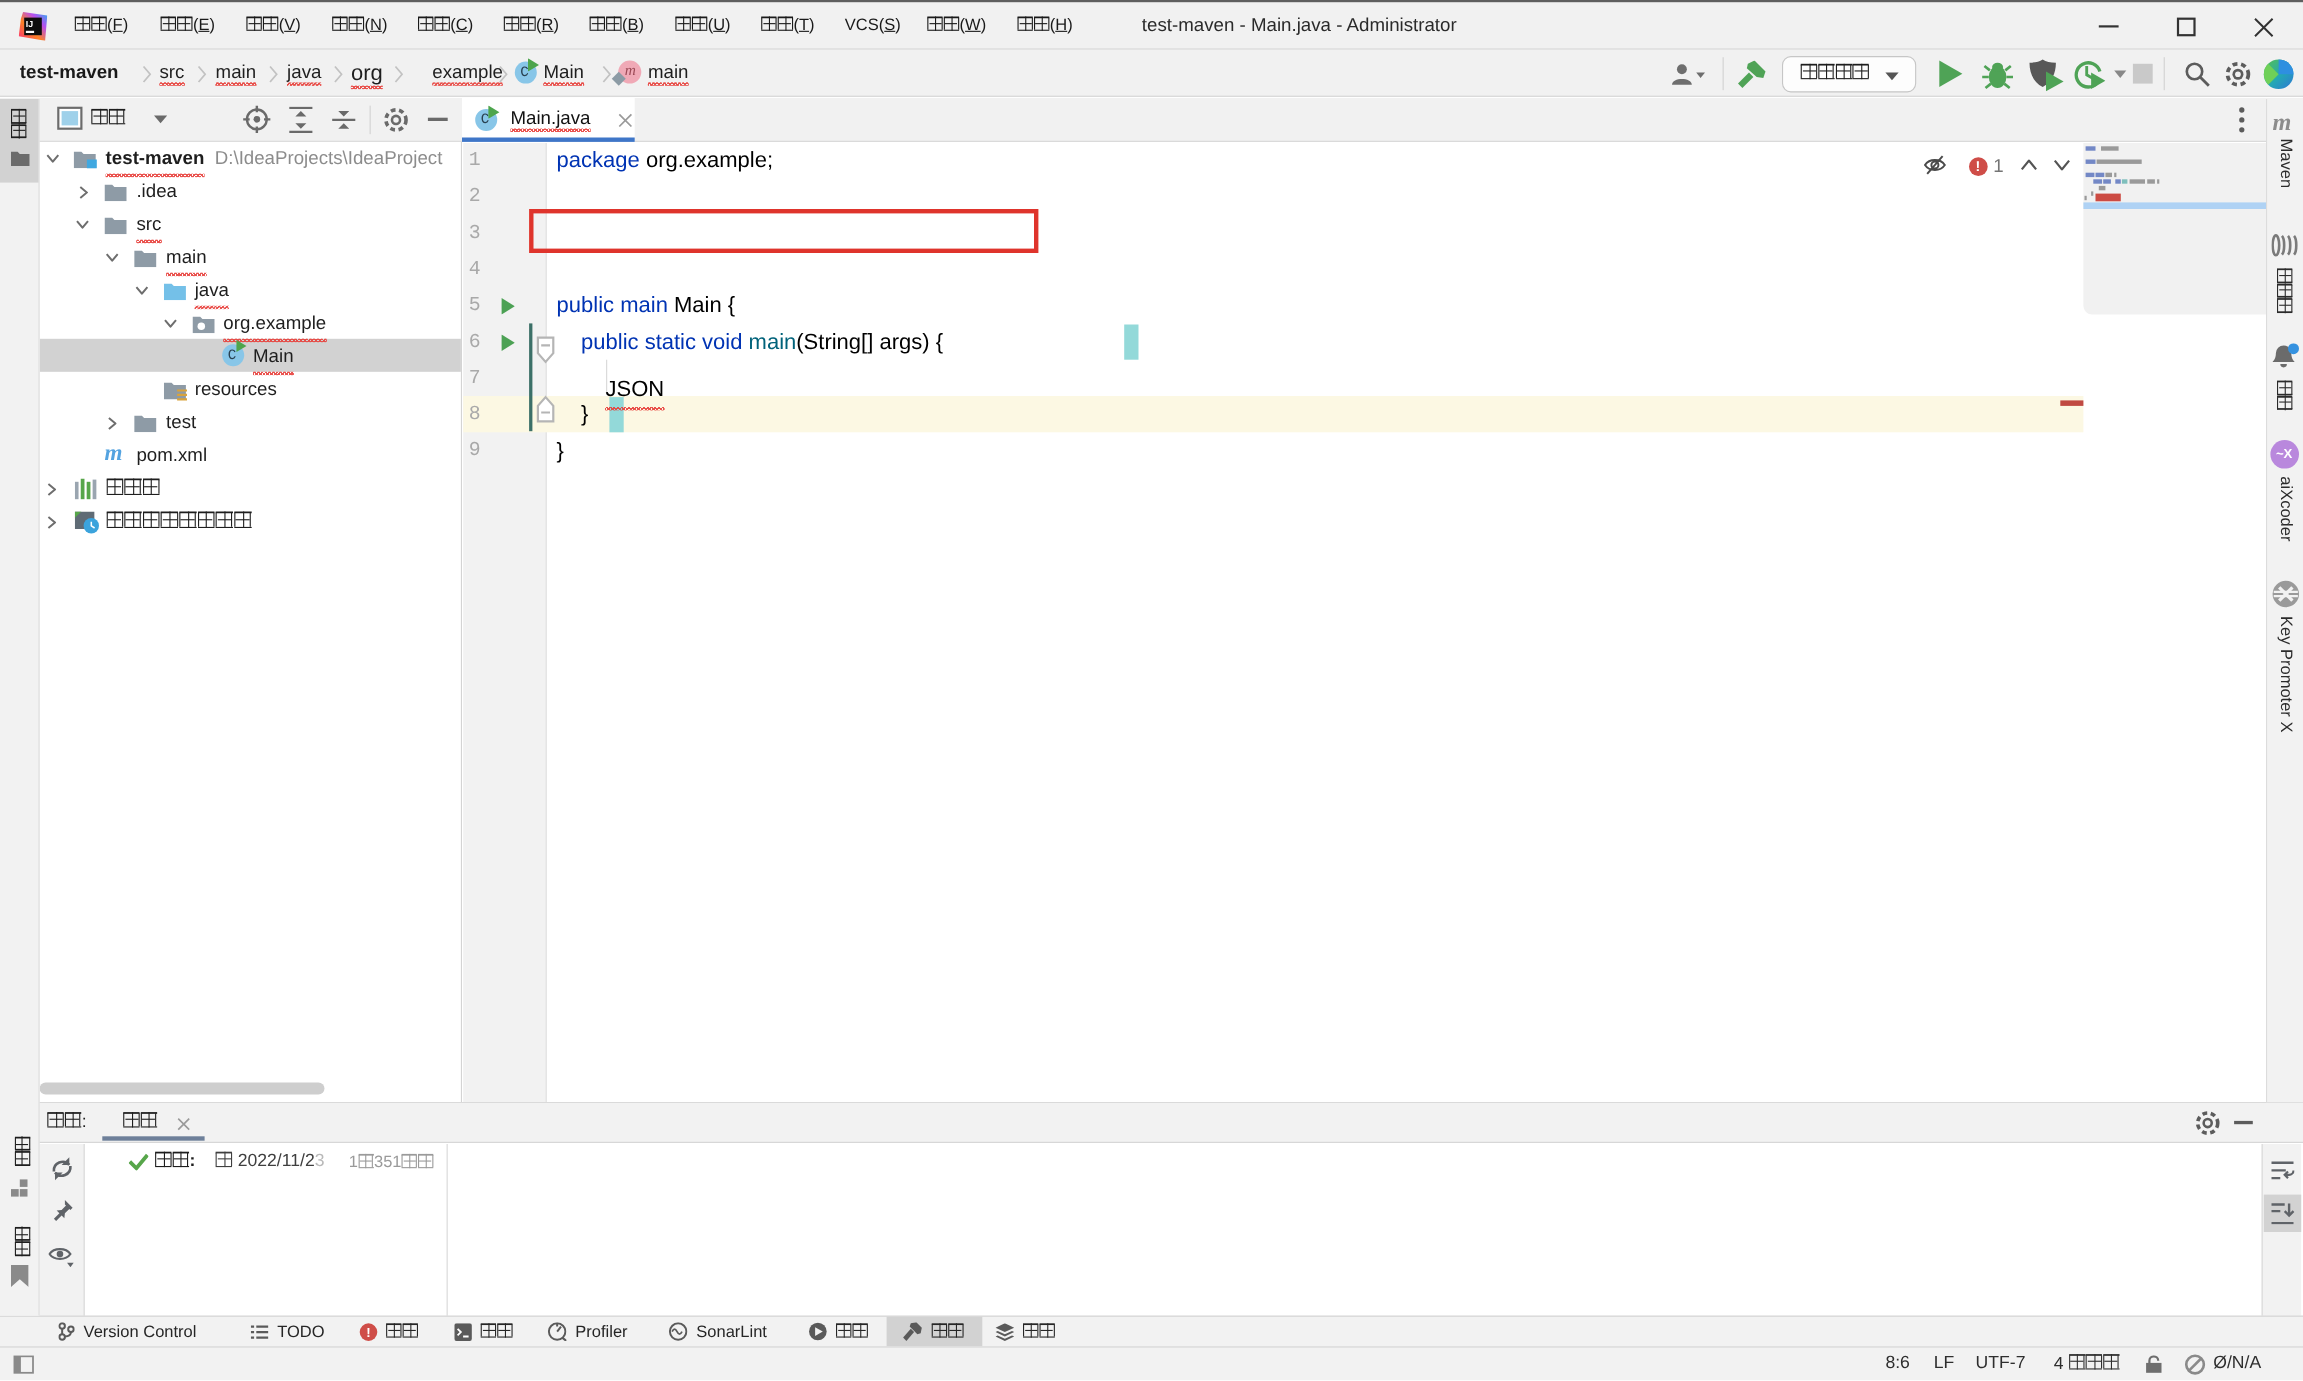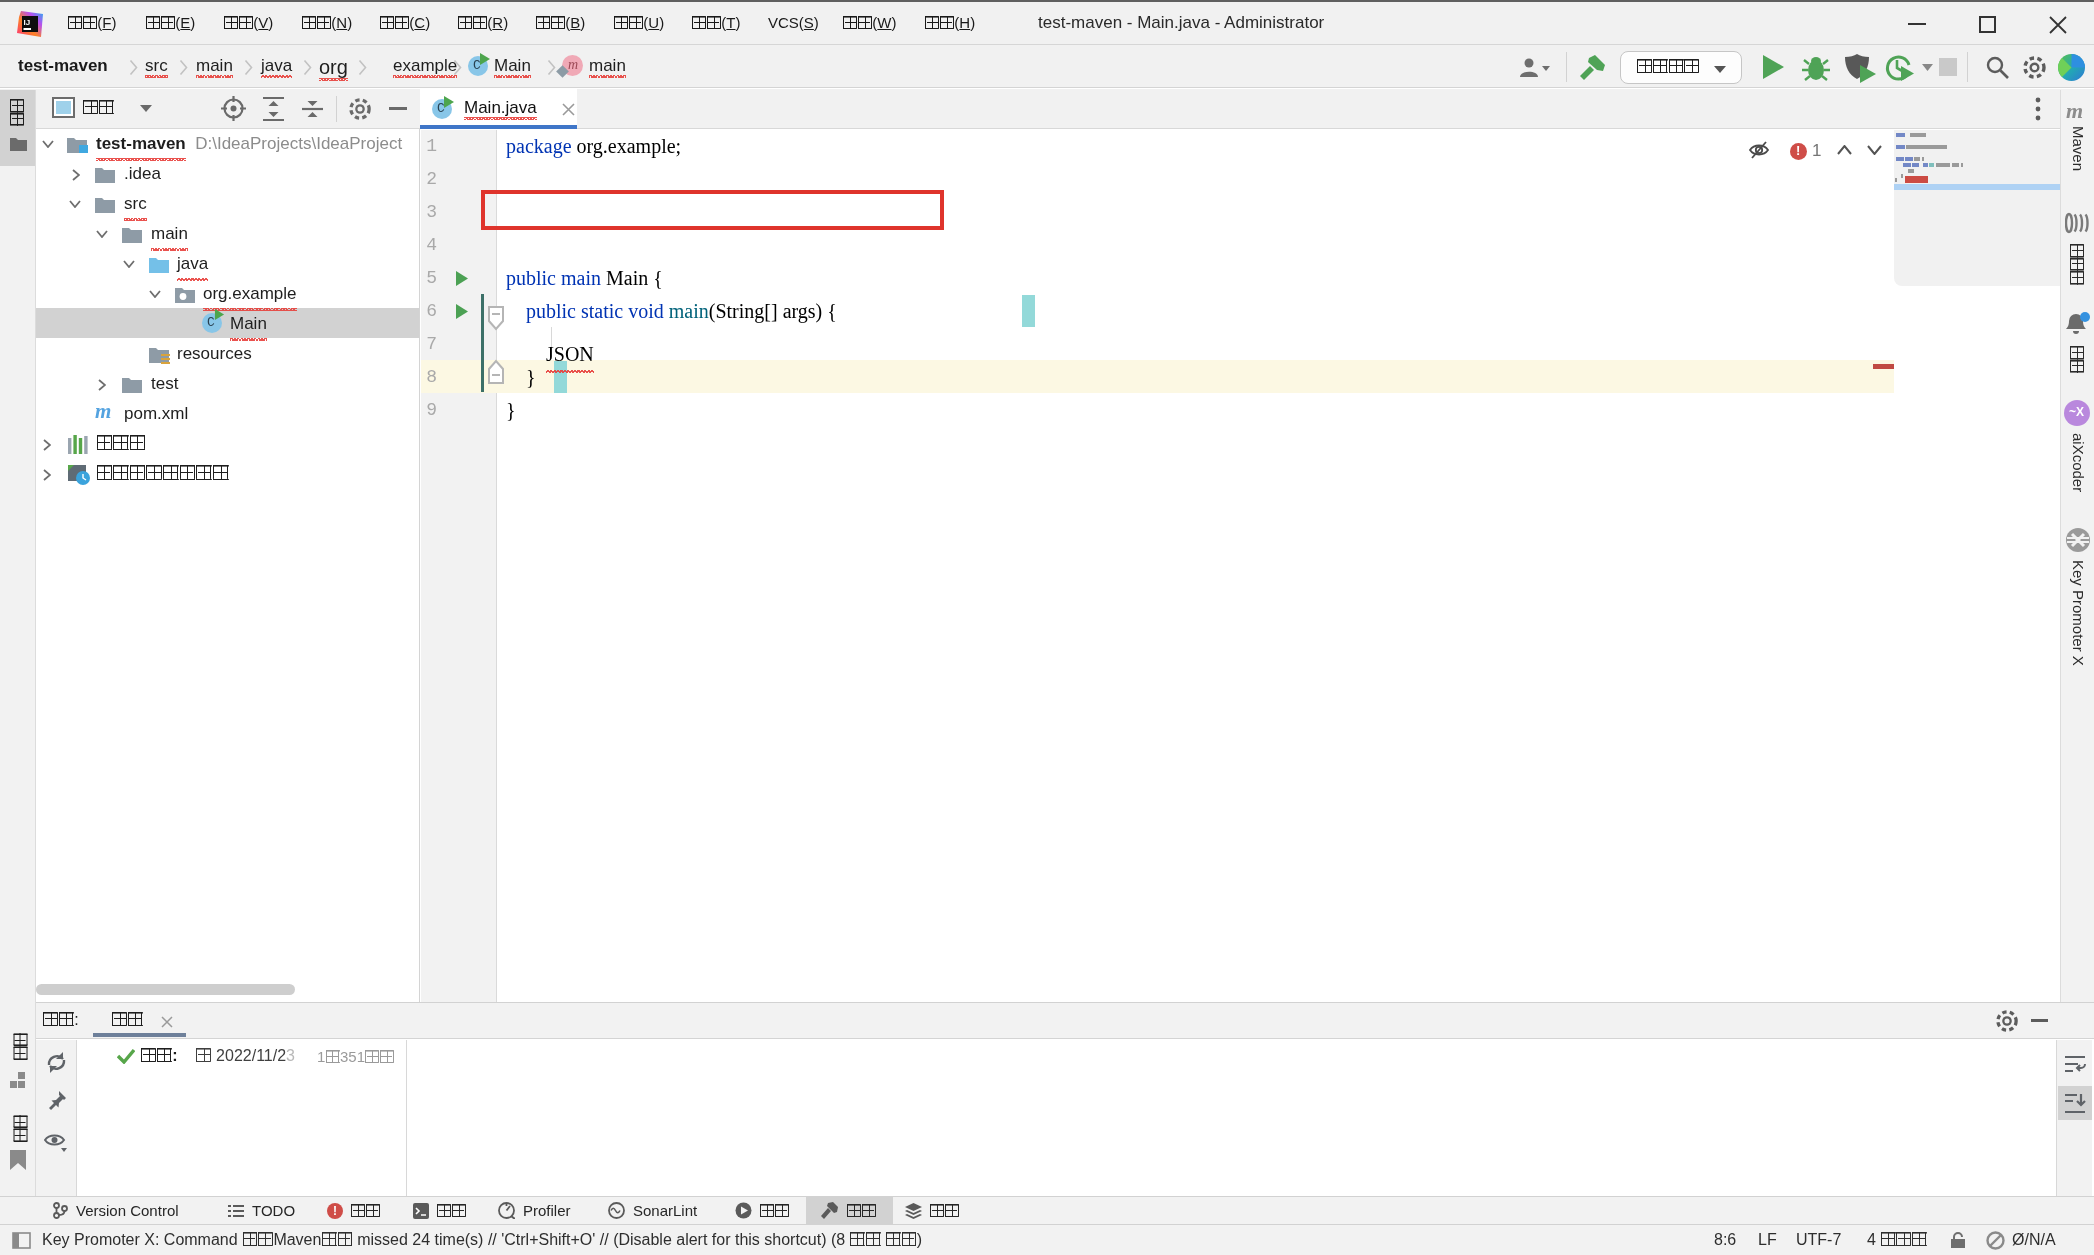--- a/index.html
+++ b/index.html
@@ -12,21 +12,21 @@
  linear-gradient(currentColor,currentColor) 54% 50%/1.4px 100%,
  linear-gradient(currentColor,currentColor) 100% 56%/1.4px 86%;
  background-repeat:no-repeat}
 .wavy{position:relative;display:inline-block}
 .wavy:after{content:"";position:absolute;left:0;right:0;bottom:-2px;height:3px;opacity:.9;background:
  repeating-linear-gradient(45deg,#e8413c 0 1.2px,transparent 1.2px 2.4px),
  repeating-linear-gradient(-45deg,#e8413c 0 1.2px,transparent 1.2px 2.4px)}
 svg{display:block}
 .menuitem{font-size:15px;color:#1a1a1a}
 .treerow{position:absolute;height:30px;line-height:30px;font-size:17px;white-space:nowrap;color:#1e1e1e}
-.codeline{position:absolute;left:506px;font-family:Liberation Serif, serif;font-size:20px;line-height:33px;height:33px;white-space:pre;color:#000}
+.codeline{position:absolute;left:506px;font-family:Liberation Sans, sans-serif;font-size:20px;line-height:33px;height:33px;white-space:pre;color:#000}
 .kw{color:#0033b3}
 .lineno{position:absolute;left:407px;width:30px;text-align:right;font-family:"Liberation Mono",monospace;font-size:18px;line-height:33px;color:#a9a9a9}
 .vtext{position:absolute;font-size:15px;color:#2b2b2b;white-space:nowrap}
 .vcw{writing-mode:vertical-rl}
 .vccw{writing-mode:vertical-rl;transform:rotate(180deg)}
 .twitem{position:absolute;top:0;display:flex;align-items:center;gap:8px;font-size:15px;color:#262626;height:27px}
 .sbtext{font-size:16px;color:#2e2e2e}
 </style></head><body>
 
 <div class="abs" style="left:0;top:0;width:2094px;height:44px;background:#f1f1f1;border-top:2px solid #5f5f5f">
@@ -608,21 +608,20 @@
       </svg>
     <span><i class="c"></i><i class="c"></i></span>
     </div>
 </div>
 
 <div class="abs" style="left:0;top:1224px;width:2094px;height:31px;background:#f2f2f2;border-top:1px solid #d2d2d2">
   <svg class="abs" style="left:12px;top:7px" width="19" height="17" viewBox="0 0 19 17">
       <rect x="1" y="1" width="17" height="15" fill="none" stroke="#8a8a8a" stroke-width="1.6"></rect>
       <rect x="1" y="1" width="6" height="15" fill="#8a8a8a"></rect>
     </svg>
-  <div class="abs sbtext" style="left:42px;top:6px">Key Promoter X: Command <i class="c"></i><i class="c"></i>Maven<i class="c"></i><i class="c"></i> missed 24 time(s) // 'Ctrl+Shift+O' // (Disable alert for this shortcut) (8 <i class="c"></i><i class="c"></i> <i class="c"></i><i class="c"></i>)</div>
   <div class="abs sbtext" style="left:1714px;top:6px">8:6</div>
   <div class="abs sbtext" style="left:1758px;top:6px">LF</div>
   <div class="abs sbtext" style="left:1796px;top:6px">UTF-7</div>
   <div class="abs sbtext" style="left:1867px;top:6px">4 <i class="c"></i><i class="c"></i><i class="c"></i></div>
   <svg class="abs" style="left:1950px;top:7px" width="16" height="17" viewBox="0 0 16 17">
       <rect x="1" y="7" width="14" height="9" fill="#6e6e6e"></rect>
       <path d="M4,7 V5 a4,4 0 0 1 8,0" fill="none" stroke="#6e6e6e" stroke-width="2"></path>
     </svg>
   <svg class="abs" style="left:1986px;top:6px" width="19" height="19" viewBox="0 0 19 19">
       <circle cx="9.5" cy="9.5" r="8" fill="none" stroke="#8a8a8a" stroke-width="2.4"></circle>

